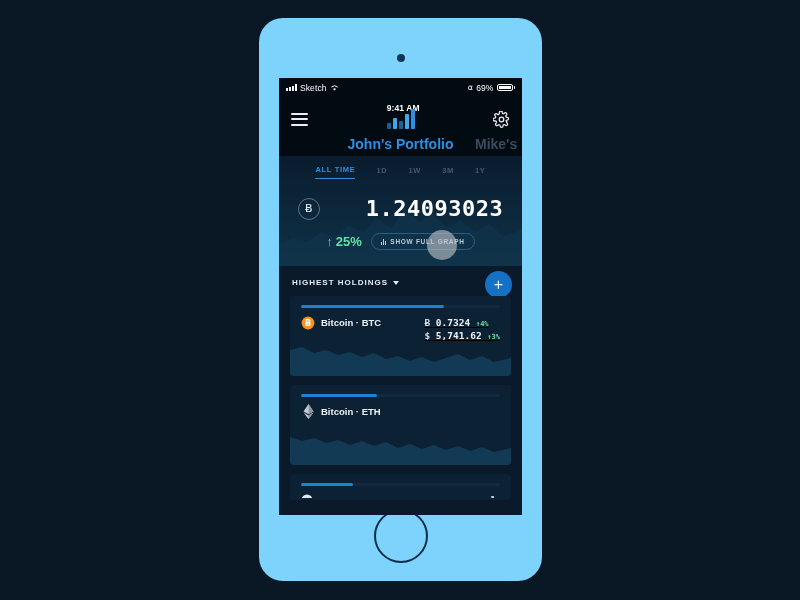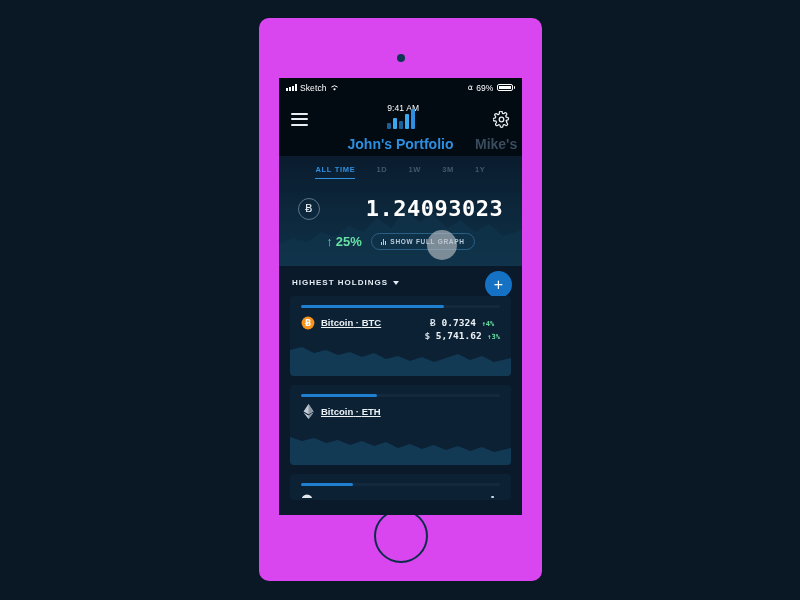--- a/index.html
+++ b/index.html
@@ -6,22 +6,22 @@
   html,body { width:800px; height:600px; overflow:hidden; }
   body {
     background:#0a1725;
     font-family:"Liberation Sans", sans-serif;
     position:relative;
   }
   
   .phone {
     position:absolute; left:259px; top:18px;
     width:283px; height:563px;
-    background:#d946ef;
-    border-radius:10px;
+    background:#7dd3fc;
+    border-radius:24px;
   }
   .camera { position:absolute; left:50%; margin-left:-4px; top:36px; width:8px; height:8px; border-radius:50%; background:#0f3755; }
   .earpiece { position:absolute; left:50%; margin-left:-29px; top:64px; width:58px; height:5px; border-radius:3px; background:#0f3755; }
   .sensor { position:absolute; left:99px; top:62px; width:9px; height:9px; border-radius:50%; background:#0f3755; }
   .home-btn { position:absolute; left:50%; margin-left:-27px; bottom:18px; width:54px; height:54px; border-radius:50%; border:2px solid #0c2d48; }
 
   
   .screen {
     position:absolute; left:20px; top:60px;
     width:243px; height:437px;
@@ -33,21 +33,21 @@
   .statusbar {
     height:19px; background:#020a12; color:#fff;
     display:flex; align-items:center; padding:0 7px;
     font-size:8.5px; letter-spacing:.1px;
   }
   .sb-left { display:flex; align-items:center; gap:3px; }
   .sig { display:flex; align-items:flex-end; gap:1px; height:7px; }
   .sig i { width:2px; background:#fff; display:block; }
   .sig i:nth-child(1){height:3px}.sig i:nth-child(2){height:4px}
   .sig i:nth-child(3){height:5.5px}.sig i:nth-child(4){height:7px}
-  .sb-center { flex:1; text-align:center; font-weight:normal;margin-top:41px; }
+  .sb-center { flex:1; text-align:center; font-weight:bold;margin-top:41px; }
   .sb-right { display:flex; align-items:center; gap:3px; }
   .batt { width:16px; height:7.5px; border:1px solid #fff; border-radius:2px; padding:1px; }
   .batt span { display:block; height:100%; background:#fff; }
   .batt-tip { width:1.5px; height:3px; background:#fff; border-radius:0 1px 1px 0; margin-left:-2px; }
 
   
   .appbar { height:44px; display:flex; align-items:center; justify-content:space-between; padding:0 12px; background:#020a12; }
   .burger { width:17px; }
   .burger i { display:block; height:2px; background:#e9eef3; margin-bottom:3.5px; border-radius:1px; }
   .burger i:last-child { margin-bottom:0; }
@@ -57,21 +57,21 @@
 
   
   .ptabs { background:#020a12; display:flex; align-items:center; padding:3px 0 12px 0; position:relative; }
   .ptab { font-size:14px; font-weight:bold; white-space:nowrap; }
   .ptab.active { color:#2e8fe0; position:absolute; left:50%; transform:translateX(-50%); }
   .ptab.inactive { color:#3a4c5e; position:absolute; left:196px; }
 
   
   .hero { position:relative; background:linear-gradient(180deg,#0a1c2e 0%,#0d2a3f 65%,#0e3147 100%); padding-top:9px; padding-bottom:16px; overflow:hidden; }
   .hero-wave { position:absolute; left:0; bottom:0; width:100%; height:78px; }
-  .ranges { display:flex; justify-content:center; gap:21px; position:relative; z-index:2; }
+  .ranges { display:flex; justify-content:center; gap:21px; position:relative; z-index:2;align-items:flex-end; }
   .range { font-size:7.5px; font-weight:bold; letter-spacing:.7px; color:#44586b; padding-bottom:4px; }
   .range.active { color:#2e8fe0; border-bottom:1.5px solid #2e8fe0; }
   .balance { display:flex; align-items:center; justify-content:center; gap:8px; margin-top:17px; position:relative; z-index:2; }
   .btc-badge { width:22px; height:22px; border-radius:50%; border:1px solid #5d7488; color:#eaf1f7; font-size:11px; display:flex; align-items:center; justify-content:center; font-family:"DejaVu Sans", sans-serif; }
   .bal-amt { color:#fff; font-size:22px; font-weight:bold; letter-spacing:.5px; font-family:"DejaVu Sans Mono", monospace;margin-left:38px; }
   .hero-foot { display:flex; align-items:center; justify-content:center; gap:9px; margin-top:12px; position:relative; z-index:2; }
   .chg { color:#66e0a3; font-size:13px; font-weight:bold; display:flex; align-items:center; gap:3px; }
   .pill { border:1px solid #2a5f85; border-radius:11px; padding:4px 9px; display:flex; align-items:center; gap:4px; color:#b9cddd; font-size:6.5px; font-weight:bold; letter-spacing:.7px; }
   .pill-bars { display:flex; align-items:flex-end; gap:.8px; height:6px; }
   .pill-bars i { width:1.3px; background:#b9cddd; }
@@ -84,22 +84,22 @@
   .fab { width:27px; height:27px; border-radius:50%; background:#1571c4; color:#fff; display:flex; align-items:center; justify-content:center; font-size:16px; position:absolute; right:10px; top:5px; }
 
   
   .cards { padding:0 11px; }
   .card { background:#0c2134; border-radius:4px; margin-bottom:9px; position:relative; overflow:hidden; height:80px; }
   .bar-track { height:2.5px; background:#13293d; margin:9px 11px 0 11px; border-radius:2px; }
   .bar-fill { height:100%; background:#1f7fd0; border-radius:2px; }
   .card-row { display:flex; align-items:flex-start; justify-content:space-between; padding:8px 11px 0 11px; position:relative; z-index:2; }
   .coin { display:flex; align-items:center; gap:6px; }
   .coin-ico { width:14px; height:14px; display:flex; align-items:center; justify-content:center; }
-  .coin-name { color:#edf2f7; font-size:9.5px; font-weight:bold;text-decoration:underline; }
-  .vals { text-align:center; font-family:"DejaVu Sans Mono", monospace; }
+  .coin-name { color:#edf2f7; font-size:9.5px; font-weight:bold; }
+  .vals { text-align:left; font-family:"DejaVu Sans Mono", monospace;text-decoration:underline; }
   .val { font-size:9.5px; color:#edf2f7; font-weight:bold; white-space:nowrap; line-height:1.45; }
   .val .sym { color:#cfdae4; }
   .val .pct { font-size:7px; }
   .up { color:#66e0a3; }
   .down { color:#e8685f; }
   .spark { position:absolute; left:0; bottom:0; width:100%; height:40px; }
   .card-cut { height:26px; }
   .cut-icons { display:flex; gap:0; padding:6px 11px 0 11px; justify-content:space-between; }
   .cut-ico { width:12px; height:6px; overflow:hidden; }
 </style>

